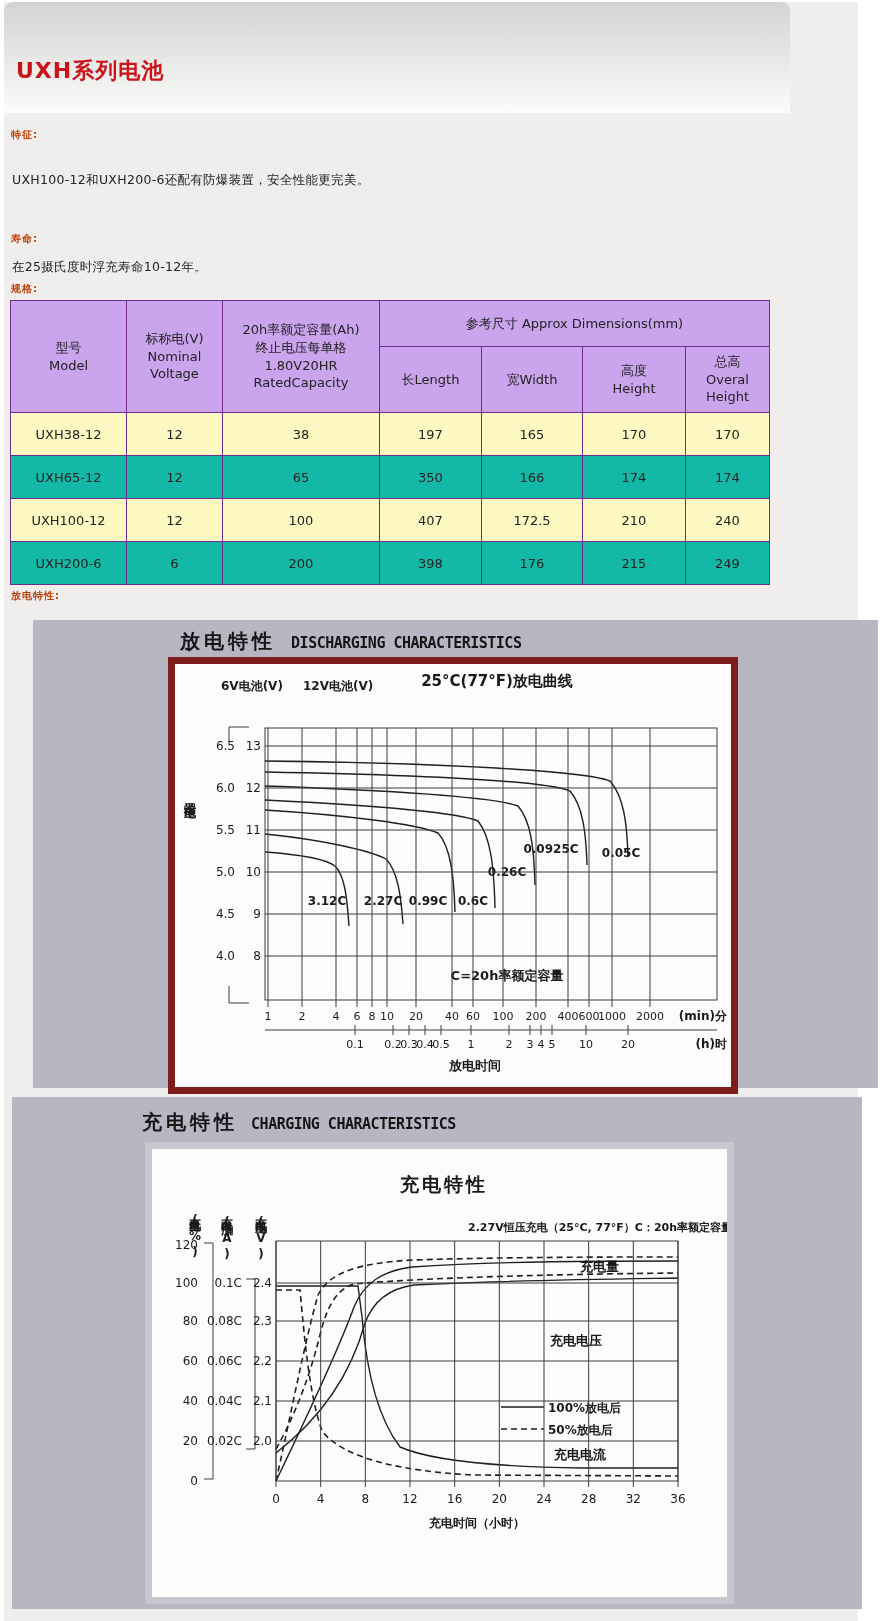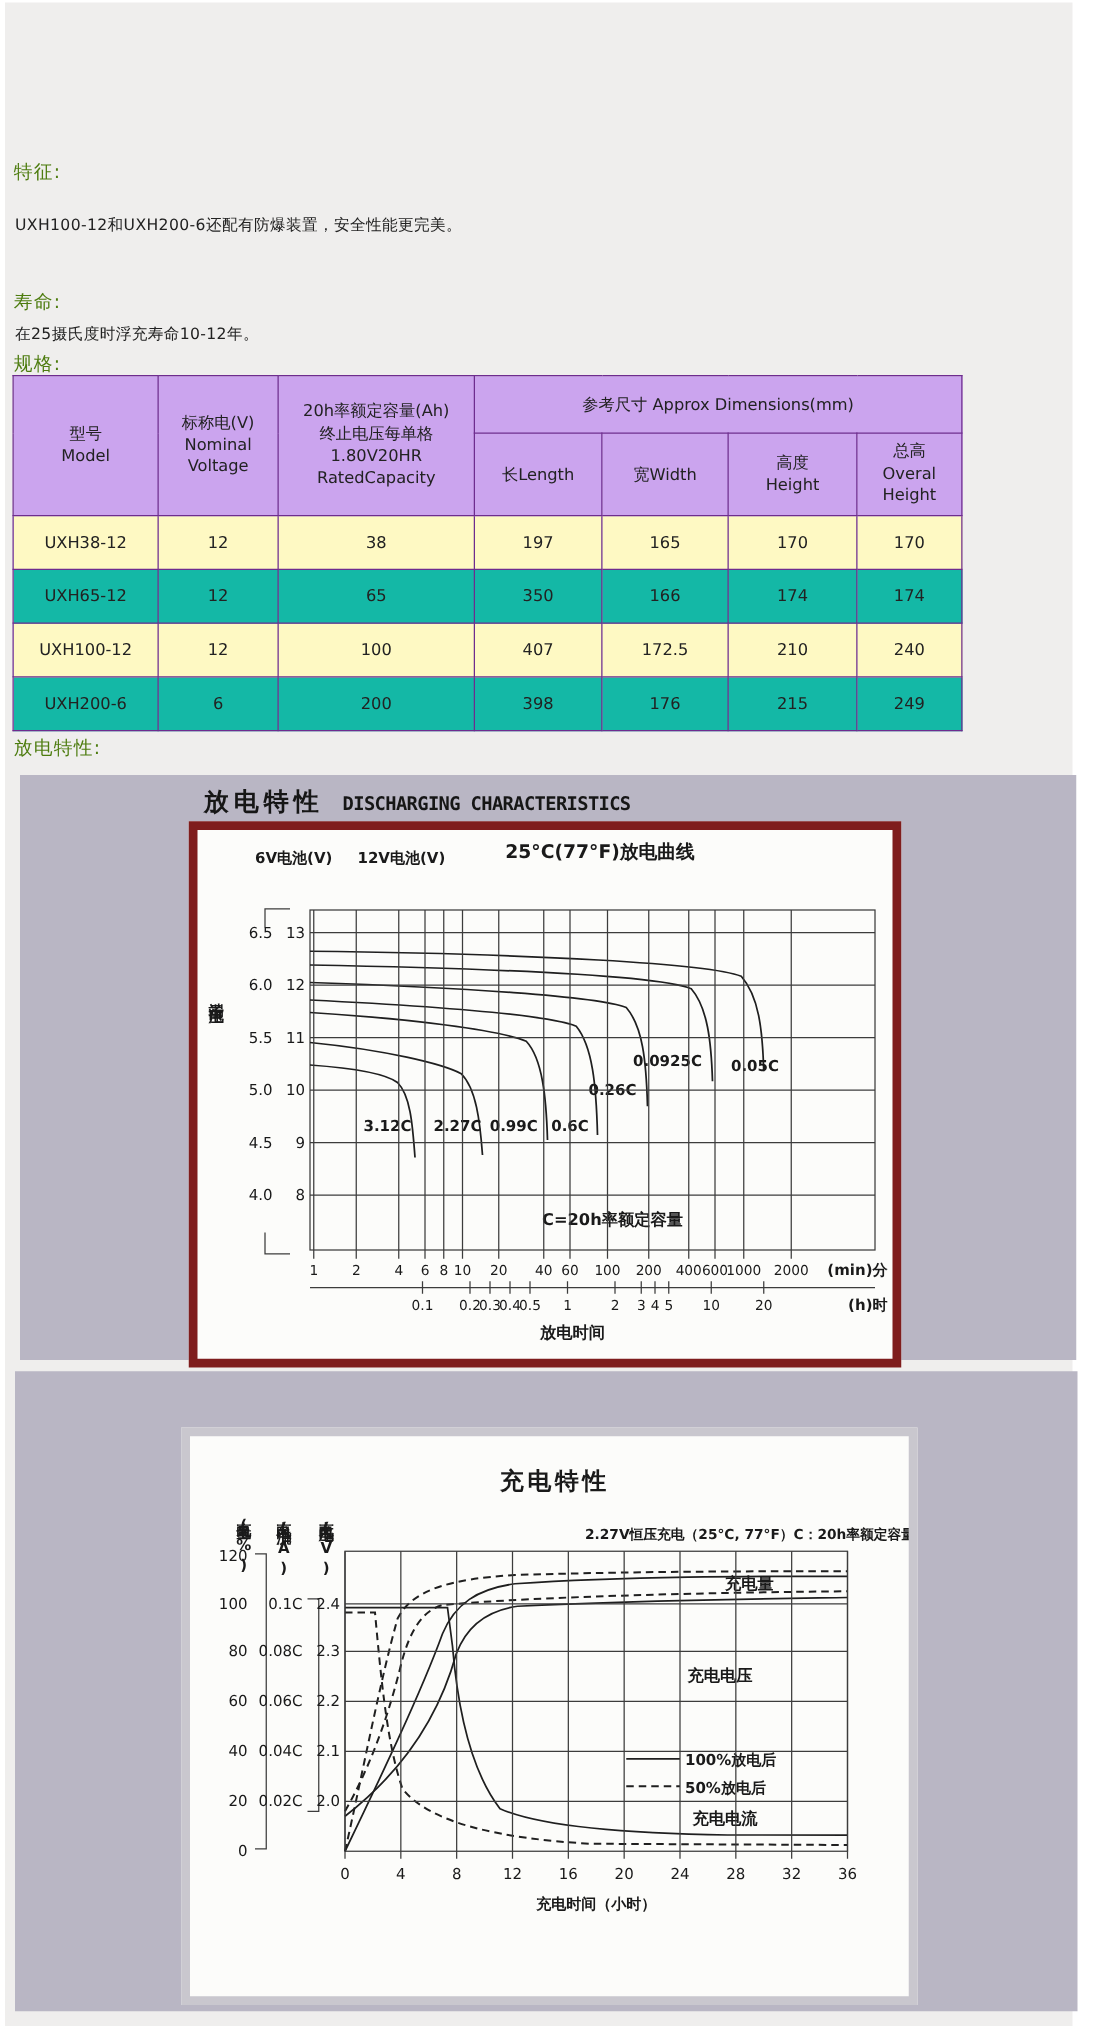--- a/index.html
+++ b/index.html
@@ -2,36 +2,36 @@
 <html><head>
 <meta charset="utf-8">
 <style>
   html,body{margin:0;padding:0;}
   body{background:#ffffff;font-family:"DejaVu Sans",sans-serif;}
   .page{position:relative;width:888px;height:1621px;background:#ffffff;overflow:hidden;}
   .content{position:absolute;left:4px;top:2px;width:854px;height:1619px;background:#efeeed;}
   .header-card{position:absolute;left:0;top:0;width:786px;height:111px;
     background:linear-gradient(#d3d3d3,#e9e9e8 55%,#fbfbfa);border-radius:9px 9px 0 0;}
   .page-title{position:absolute;left:12px;top:54px;font-size:22px;font-weight:bold;color:#cc1118;letter-spacing:1px;}
-  .sec-h{position:absolute;left:7px;font-size:15px;font-weight:normal;color:#4d7c0f;letter-spacing:1px;}
+  .sec-h{position:absolute;left:7px;font-size:10px;font-weight:bold;color:#c2410c;letter-spacing:1px;}
   .body-text{position:absolute;left:8px;font-size:12.5px;color:#222;letter-spacing:.3px;}
   
   .spec-table{position:absolute;left:6px;top:298px;border-collapse:collapse;table-layout:fixed;
     font-size:13px;color:#222;text-align:center;}
   .spec-table td,.spec-table th{border:1px solid #6e2c8e;font-weight:normal;padding:0 2px;}
   .spec-table .hd{background:#cba4ee;}
   .spec-table .rg{background:#fef9c3;}
   .spec-table .rp{background:#14b8a6;}
   .spec-table tr.h1 td{height:45px;}
   .spec-table tr.h2 td{height:65px;}
   .spec-table tr.dr td{height:42px;}
   .ln{line-height:1.35;}
   
   .scan{position:absolute;background:#b9b6c4;}
-  .scan1{left:12px;top:618px;width:845px;height:468px;}
+  .scan1{left:29px;top:618px;width:845px;height:468px;}
   .scan2{left:8px;top:1095px;width:850px;height:512px;}
   .scan-title{position:absolute;color:#161616;white-space:nowrap;}
   .scan-title .cn{font-size:20px;font-weight:bold;letter-spacing:4px;}
   .scan-title .en{font-size:15px;font-weight:bold;font-family:"DejaVu Sans Mono",monospace;letter-spacing:-0.5px;}
   .chart-box{position:absolute;background:#fcfcfa;border:7px solid #7f1d1d;}
   .box1{left:135px;top:37px;width:556px;height:423px;}
   .box2{left:133px;top:45px;width:575px;height:448px;border-color:#c9c7ce;}
   .vlab{position:absolute;writing-mode:vertical-rl;text-orientation:upright;
     font-size:12px;font-weight:bold;color:#1a1a1a;letter-spacing:2px;white-space:nowrap;}
   svg text{fill:#1a1a1a;}
@@ -44,20 +44,23 @@
   .gline{stroke:#3c3c3c;stroke-width:1;}
   .curve{stroke:#1f1f1f;stroke-width:1.4;fill:none;}
   .dash{stroke-dasharray:6 4;stroke-width:1.6;}
 </style>
 </head>
 <body>
 
 <div class="page">
   <div class="content">
 
+    <div class="header-card">
+      <div class="page-title">UXH系列电池</div>
+    </div>
 
     <div class="sec-h" style="top:126px">特征:</div>
     <div class="body-text" style="top:170px">UXH100-12和UXH200-6还配有防爆装置，安全性能更完美。</div>
 
     <div class="sec-h" style="top:230px">寿命:</div>
     <div class="body-text" style="top:257px">在25摄氏度时浮充寿命10-12年。</div>
 
     <div class="sec-h" style="top:280px">规格:</div>
 
     <table class="spec-table">
@@ -265,20 +268,24 @@
             <line x1="411" y1="361" x2="411" y2="371" class="gline"></line>
             <text x="411" y="384" text-anchor="middle" class="t11">10</text>
             <line x1="453" y1="361" x2="453" y2="371" class="gline"></line>
             <text x="453" y="384" text-anchor="middle" class="t11">20</text>
           </svg>
         <div class="vlab" style="left:6px;top:128px">端子电压</div>
       </div>
     </div>
 
     <div class="scan scan2">
+      <div class="scan-title" style="left:130px;top:12px">
+        <span class="cn">充电特性</span>
+        <span class="en" style="margin-left:8px">CHARGING CHARACTERISTICS</span>
+      </div>
       <div class="chart-box box2">
         <svg id="svg-chg" width="575" height="448">
           <rect x="124" y="92" width="402" height="240" fill="none" class="gline"></rect>
 
           <path d="M52,94 H61 V330 H52" fill="none" class="gline"></path>
           <path d="M94,130 H103 V300 H94" fill="none" class="gline"></path>
           <text x="292" y="42" class="t19b" text-anchor="middle">充电特性</text>
           <text x="316" y="82" class="t11" style="font-weight:bold">2.27V恒压充电（25°C, 77°F）C：20h率额定容量</text>
 
           <path class="curve" d="M124,332 C150,278 185,205 202,158 C212,134 230,122 260,118 C350,112 450,112 526,112"></path>

